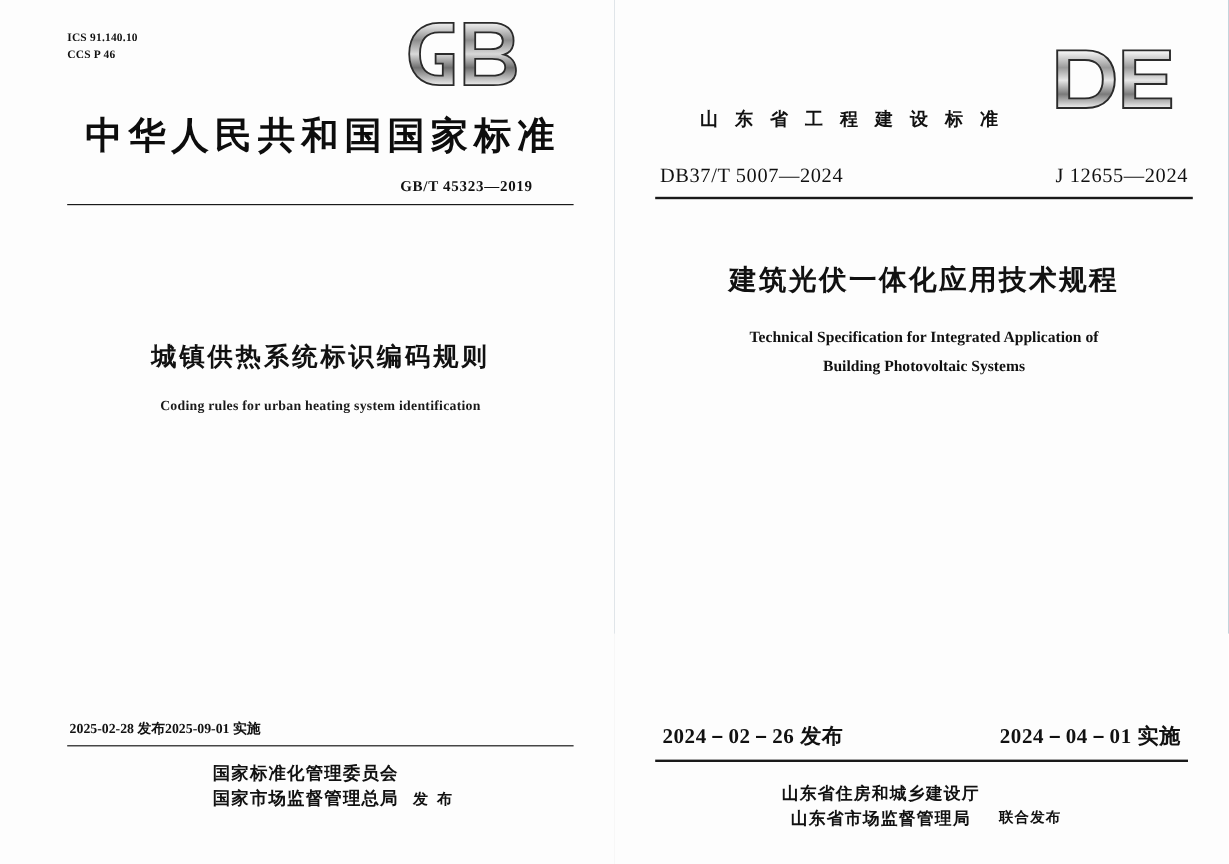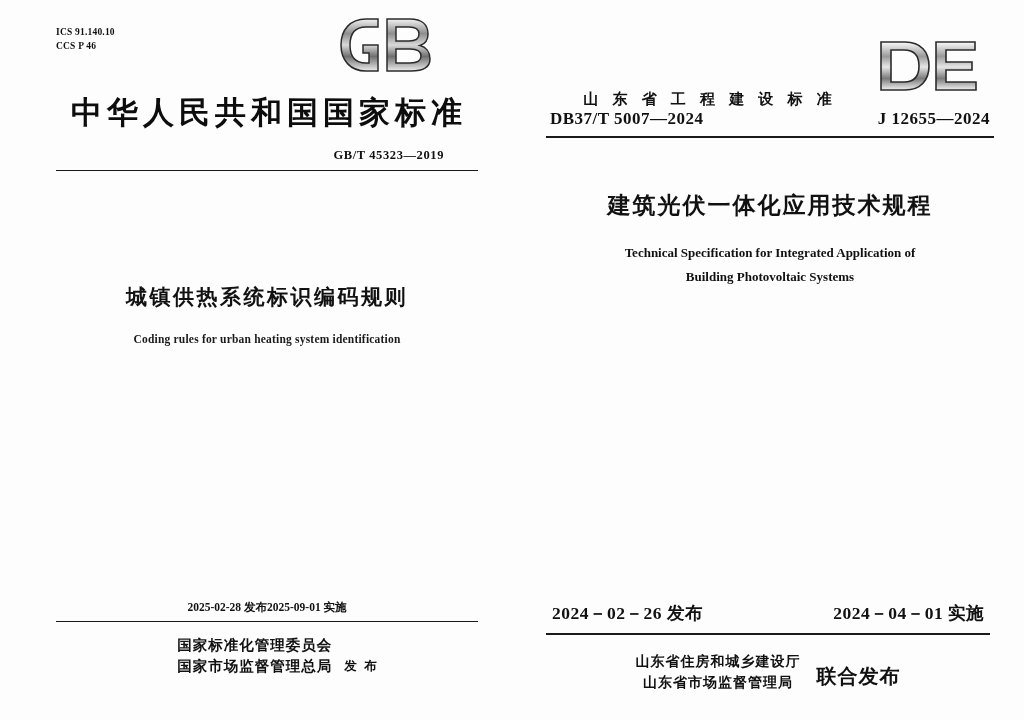--- a/index.html
+++ b/index.html
@@ -94,21 +94,21 @@
     color: #1a1a1a;
   }
   .gb-bottom {
     position: absolute;
     left: 56px;
     right: 34px;
     bottom: 42px;
   }
   .gb-dates {
     display: flex;
-    justify-content: center;
+    justify-content: flex-start;
     font-size: 11.5px;
     font-weight: bold;
     color: #111;
     padding: 0 2px 6px 2px;
   }
   .rule-bottom {
     border-top: 1.6px solid #1a1a1a;
     height: 0;
   }
   .gb-issuer {
@@ -150,26 +150,27 @@
     margin-top: 76px;
     text-align: center;
     padding-right: 120px;
     font-size: 15px;
     font-weight: bold;
     letter-spacing: 5px;
     color: #111;
     font-family: "Liberation Sans", sans-serif;
   }
   .db-stdnos {
+    margin-top: 28px;
     display: flex;
     justify-content: space-between;
     align-items: baseline;
     padding: 0 4px;
     font-size: 17px;
-    font-weight: bold;
+    font-weight: normal;
     letter-spacing: 0.5px;
     color: #111;
   }
   .db-rule-top {
     margin-top: 7px;
     border-top: 2.2px solid #1a1a1a;
     height: 0;
   }
   .db-main-title {
     margin-top: 52px;
@@ -218,21 +219,21 @@
   .db-issuer-lines {
     font-size: 14px;
     font-weight: bold;
     line-height: 1.55;
     letter-spacing: 1px;
     color: #111;
     text-align: center;
     font-family: "Liberation Sans", sans-serif;
   }
   .db-issue-word {
-    font-size: 20px;
+    font-size: 12px;
     font-weight: bold;
     letter-spacing: 1px;
     color: #111;
     align-self: flex-end;
     padding-bottom: 4px;
     font-family: "Liberation Sans", sans-serif;
   }
   .divider {
     position: absolute;
     left: 512px;

